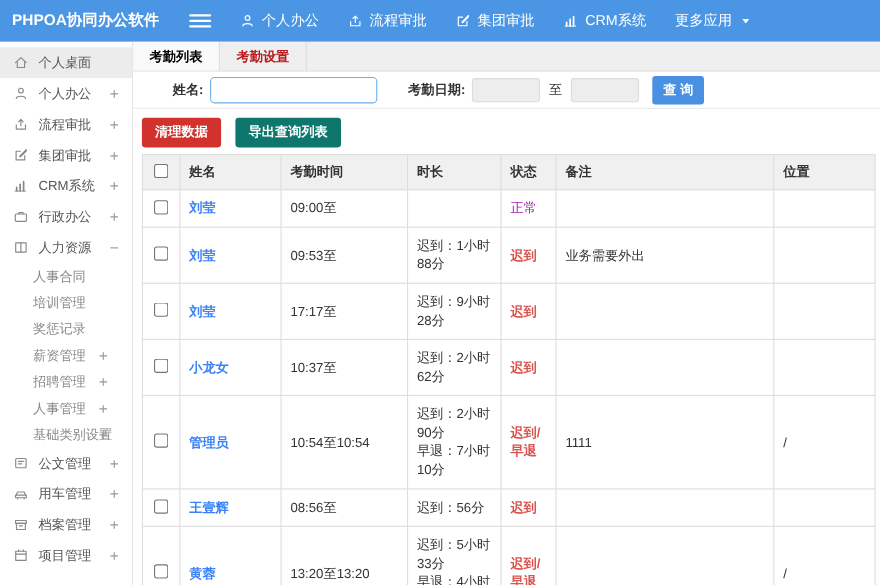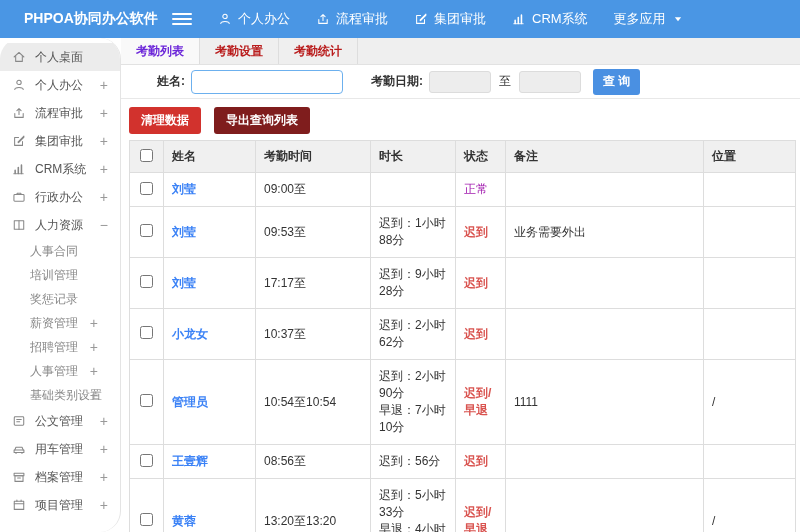--- a/index.html
+++ b/index.html
@@ -1,63 +1,63 @@
 <!DOCTYPE html>
 <html><head>
 <meta charset="utf-8">
 <style>
   * { box-sizing: border-box; margin: 0; padding: 0; }
   html,body { width: 800px; height: 532px; overflow: hidden; }
   body { font-family: "Liberation Sans", "DejaVu Sans", sans-serif; background: #fff; position: relative; font-size: 12px; color: #333; }
 
   
   .navbar { height: 38px; background: #4a96e4; display: flex; align-items: center; color: #fff; }
-  .brand { width: 120px; padding-left: 24px; font-size: 14px; font-weight: bold; letter-spacing: 0; white-space: nowrap; }
+  .brand { width: 120px; padding-left: 11px; font-size: 14px; font-weight: bold; letter-spacing: 0; white-space: nowrap; }
   .hamburger { margin-left: 52px; width: 20px; cursor: pointer; }
   .hamburger span { display: block; height: 2px; background: #fff; margin: 3px 0; border-radius: 1px; }
   .nav-menu { display: flex; align-items: center; margin-left: 26px; }
   .nav-item { display: flex; align-items: center; margin-right: 26px; font-size: 13px; cursor: pointer; white-space: nowrap; }
   .nav-item .icon { margin-right: 6px; display: inline-flex; }
   .nav-item .icon.after { margin: 0 0 0 5px; }
 
   .icon { display: inline-flex; align-items: center; }
   .icon svg { width: 14px; height: 14px; fill: none; stroke: currentColor; stroke-width: 1.2; stroke-linecap: round; stroke-linejoin: round; }
   .icon svg .f { fill: currentColor; stroke: none; }
 
   
   .layout { display: flex; height: 494px; }
-  .sidebar { width: 121px; background: #fff; border-right: 1px solid #e4e4e4; padding-top: 5px; overflow: hidden; flex-shrink: 0; border-radius: 21px; }
+  .sidebar { width: 121px; background: #fff; border-right: 1px solid #e4e4e4; padding-top: 5px; overflow: hidden; flex-shrink: 0; }
   .side-item { position: relative; height: 28px; display: flex; align-items: center; padding: 0 12px; color: #555; cursor: pointer; white-space: nowrap; }
   .side-item .icon { width: 15px; margin-right: 8px; color: #888; flex-shrink: 0; }
   .side-item.active { background: #ececec; }
   .side-item.sub { height: 24px; padding-left: 30px; color: #888; }
   .side-item .toggle { position: absolute; right: 12px; color: #999; font-size: 14px; font-weight: normal; }
   .side-item.sub .toggle { right: 22px; }
 
   .content { flex: 1; background: #fff; overflow: hidden; }
 
   
   .tabbar { height: 27px; background: #efefef; border-bottom: 1px solid #e2e2e2; display: flex; }
   .tab { line-height: 26px; padding: 0 15px; font-weight: bold; color: #b91c1c; border-right: 1px solid #ddd; cursor: pointer; }
-  .tab.active { color: #6d28d9; background: #f9f9f9; }
+  .tab.active { color: #000000; background: #f9f9f9; }
 
   
   .filterbar { height: 34px; display: flex; align-items: center; padding: 0 8px; border-bottom: 1px solid #e8e8e8; }
   .filterbar label { font-weight: bold; color: #333; margin-right: 6px; white-space: nowrap; margin-left: 28px; }
   .inp-name { width: 152px; height: 24px; border: 1px solid #6cb0ee; border-radius: 4px; padding: 0 6px; font-size: 12px; outline: none; }
   .lbl-date { margin-left: 18px; }
   .inp-date { width: 62px; height: 22px; background: #ededed; border: 1px solid #dcdcdc; border-radius: 3px; padding: 0 4px; font-size: 12px; outline: none; }
   .to-sep { margin: 0 8px; color: #333; }
   .btn-search { margin-left: 12px; background: #4a90e2; color: #fff; border: none; border-radius: 3px; height: 26px; padding: 0 10px; font-size: 12px; font-weight: bold; cursor: pointer; white-space: nowrap; }
 
   
   .actions { padding: 8px 8px 6px 8px; display: flex; }
   .btn { border: none; border-radius: 3px; color: #fff; font-size: 12px; font-weight: bold; height: 27px; padding: 0 12px; margin-right: 13px; cursor: pointer; white-space: nowrap; }
   .btn-danger { background: #d2322d; }
-  .btn-info { background: #7f1d1d; }
+  .btn-info { background: #0f766e; }
 
   
   .table-wrap { padding: 0 4px 0 8px; }
   table { width: 100%; border-collapse: collapse; table-layout: fixed; }
   th, td { border: 1px solid #ddd; padding: 8px 8px; text-align: left; vertical-align: middle; font-size: 12px; word-break: break-all; margin-top: 32px; }
   thead th { background: #f0f0f0; font-weight: bold; color: #333; padding: 7px 8px; }
   .c-check { width: 34px; text-align: center; }
   .c-name { width: 92px; }
   .c-time { width: 115px; }
   .c-dur { width: 85px; }
@@ -265,21 +265,20 @@
         </span>
         <span>项目管理</span>
         <span class="toggle">+</span>
       </div>
     </div>
 
   <div class="content">
     <div class="tabbar">
       <div class="tab active">考勤列表</div>
       <div class="tab">考勤设置</div>
-      <div class="tab">考勤统计</div>
     </div>
 
     <div class="filterbar">
       <label>姓名:</label>
       <input class="inp-name" type="text" value="" style="">
       <label class="lbl-date">考勤日期:</label>
       <input class="inp-date" type="text" value="" style="">
       <span class="to-sep">至</span>
       <input class="inp-date" type="text" value="" style="">
       <button class="btn-search">查 询</button>

